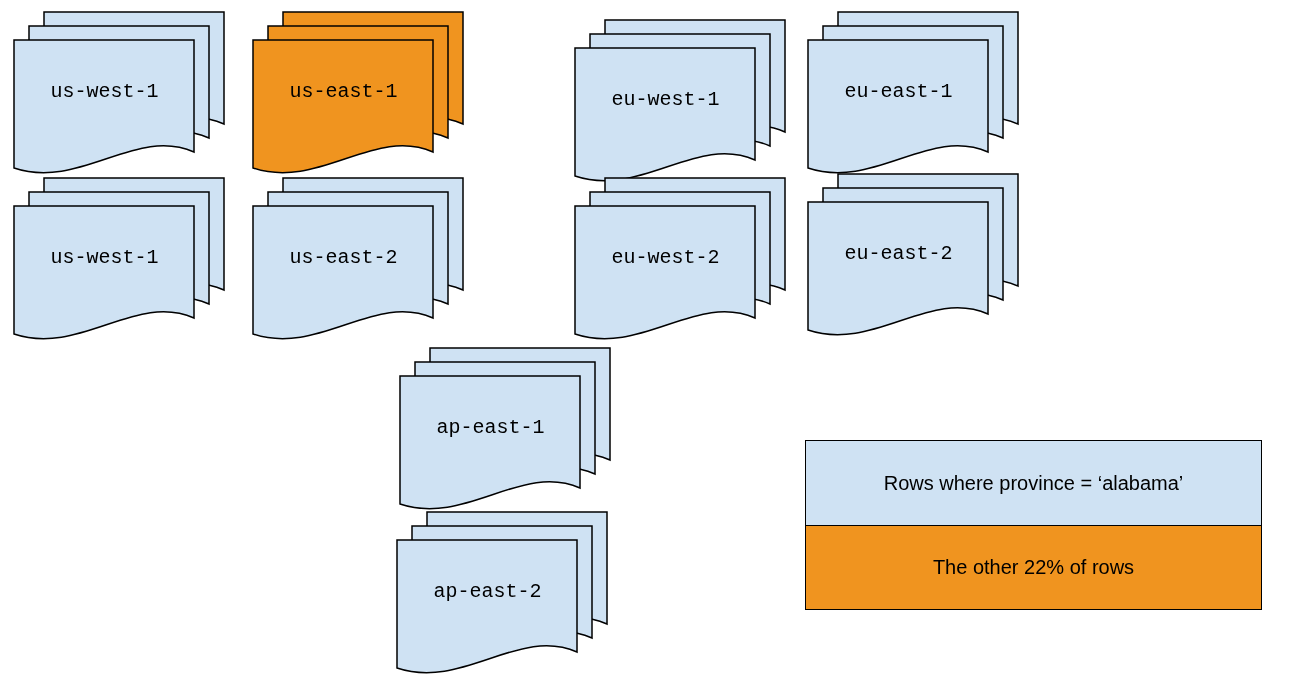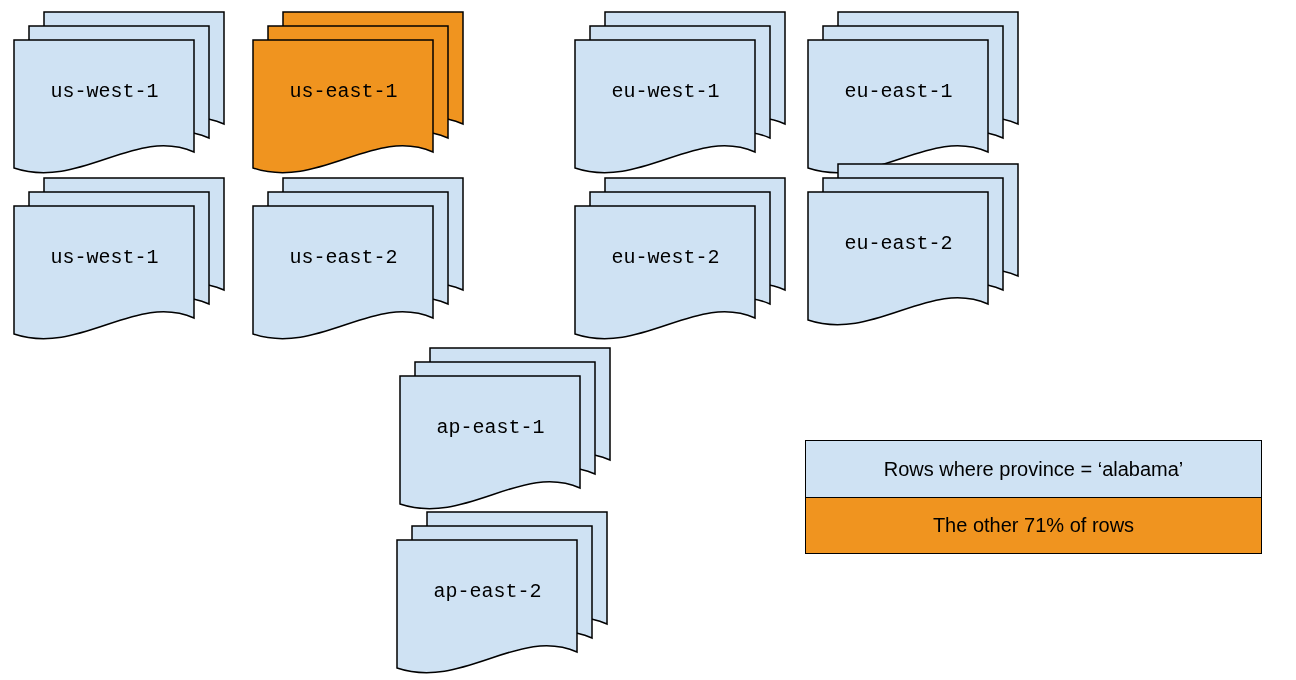--- a/index.html
+++ b/index.html
@@ -28,37 +28,37 @@
   .stack[data-color="orange"] use{fill:var(--orange);}
   .stack .label{
     position:absolute;left:0;top:28px;width:181px;height:104px;
     display:flex;align-items:center;justify-content:center;
     font-size:20px;line-height:1;white-space:nowrap;
   }
 
   
   .p0{left:14px;top:12px;}
   .p1{left:253px;top:12px;padding-left:38px;}
-  .p2{left:575px;top:12px;}
+  .p2{left:575px;top:20px;}
   .p3{left:808px;top:12px;}
   .p4{left:14px;top:178px;}
   .p5{left:253px;top:178px;}
   .p6{left:575px;top:178px;}
-  .p7{left:808px;top:164px;padding-left:20px;}
+  .p7{left:808px;top:174px;padding-left:20px;}
   .p8{left:400px;top:348px;text-align:right;}
   .p9{left:390px;top:512px;margin-left:7px;}
 
   
   .legend{
     position:absolute;left:805px;top:440px;width:457px;
     border:1.5px solid var(--outline);
     box-sizing:border-box;
   }
   .legend-row{
-    height:56px;
+    height:84px;
     display:flex;align-items:center;justify-content:center;
     font-size:20px;
     box-sizing:border-box;
   }
   .legend-row + .legend-row{border-top:1.5px solid var(--outline);}
   .legend-row[data-color="blue"]{background:var(--blue);}
   .legend-row[data-color="orange"]{background:var(--orange);}
 </style>
 </head>
 <body>
@@ -157,15 +157,15 @@
     <use href="#docshape" x="0" y="28"></use>
   </svg>
   <div class="label">ap-east-2</div>
 </div>
 
 <div class="legend">
   <div class="legend-row" data-color="blue">
     <span>Rows where province = ‘alabama’</span>
   </div>
   <div class="legend-row" data-color="orange">
-    <span>The other 71% of rows</span>
+    <span>The other 22% of rows</span>
   </div>
 </div>
 
 </body></html>

